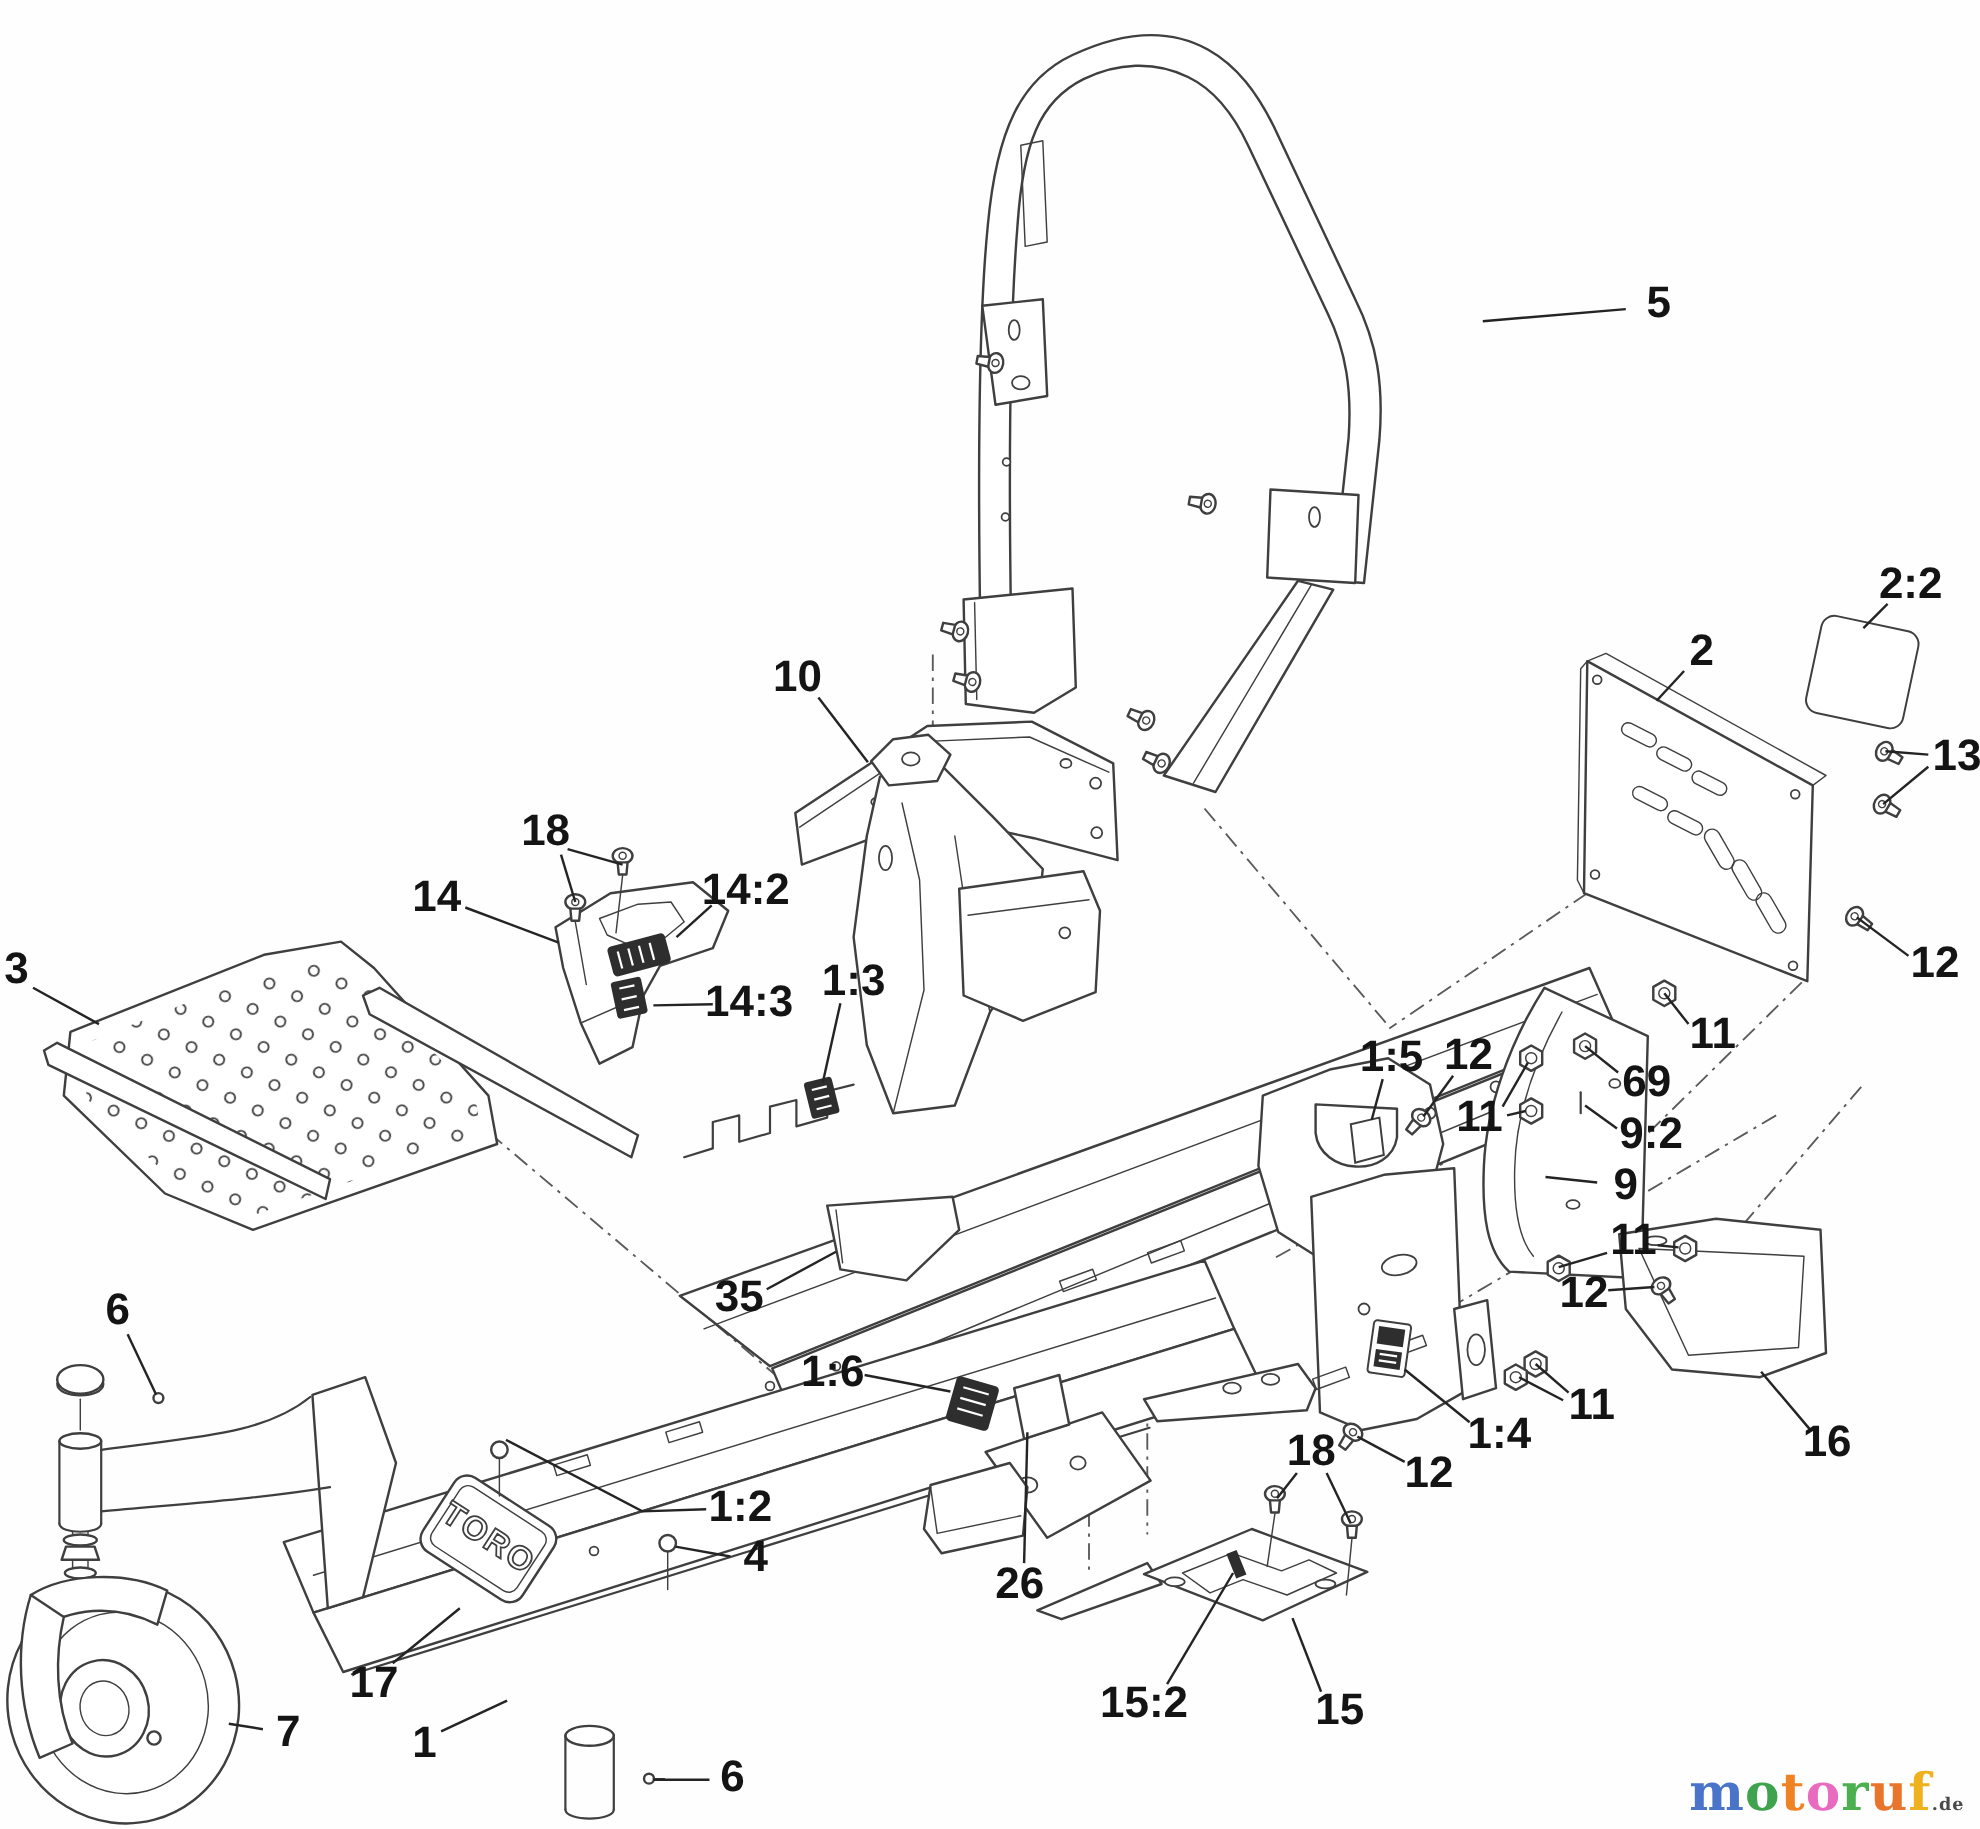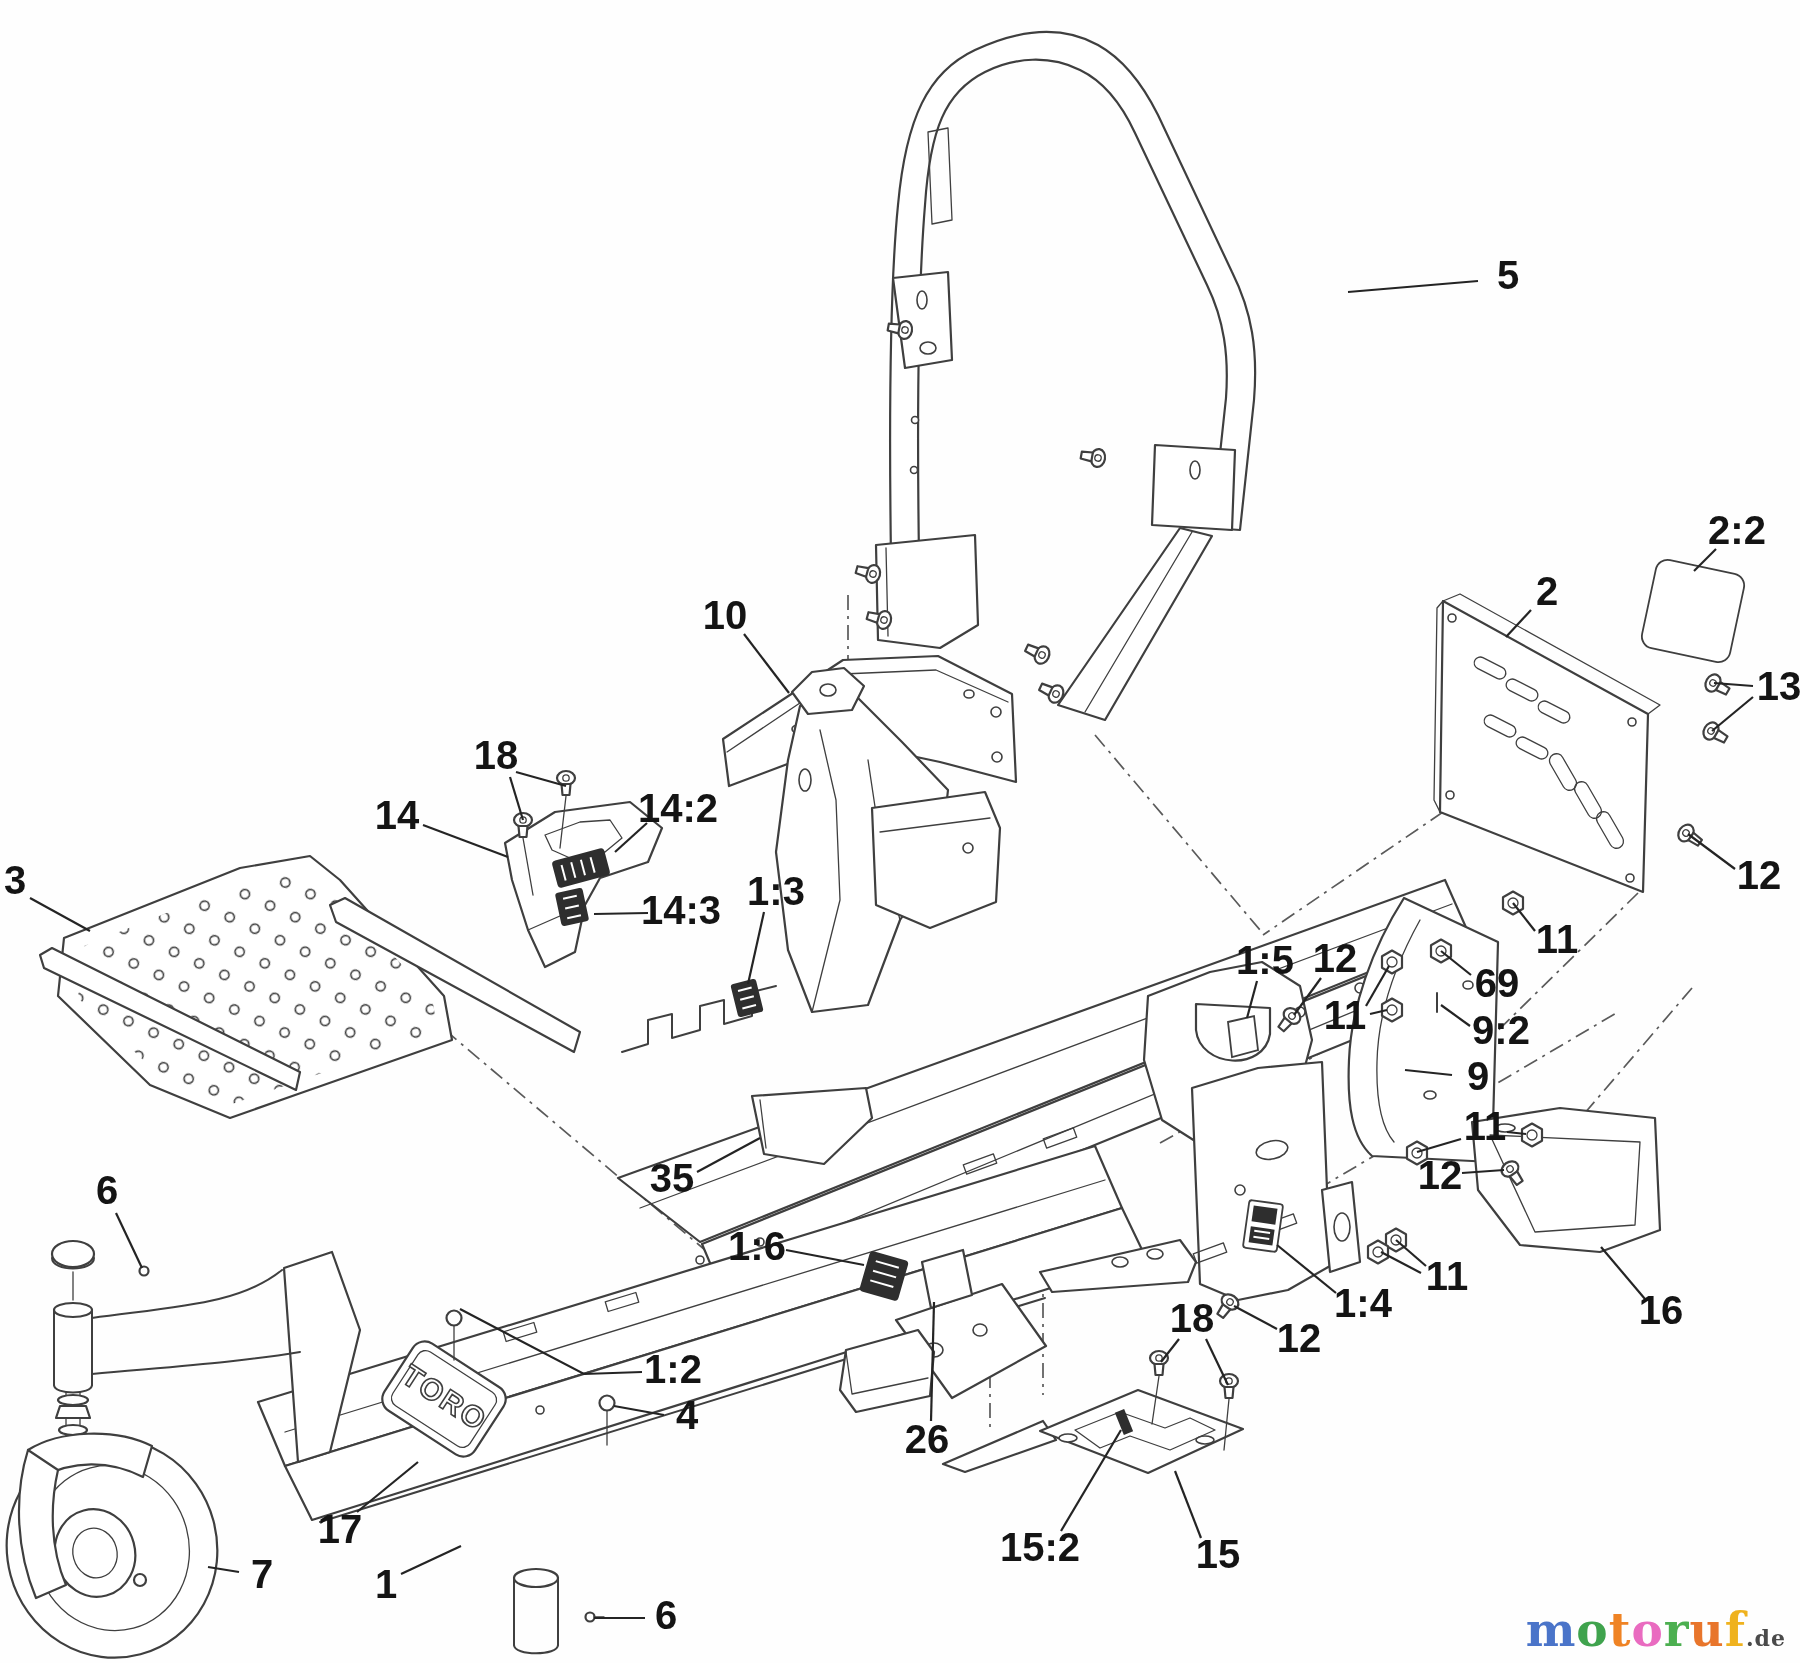--- a/index.html
+++ b/index.html
@@ -13,21 +13,21 @@
   .decal{fill:#ffffff;stroke:#3f3f3f;stroke-width:1.8;}
   .dark{fill:#2e2e2e;stroke:none;}
   .stripe{stroke:#ffffff;stroke-width:2;}
   .dash{fill:none;stroke:#5a5a5a;stroke-width:1.7;stroke-dasharray:15 6 3 6;}
   .leader{fill:none;stroke:#242424;stroke-width:2.2;}
   .callout{font:600 40px "Liberation Sans",sans-serif;fill:#141414;stroke:none;}
   .toro-text{font:800 30px "Liberation Sans",sans-serif;fill:#ffffff;stroke:#3f3f3f;
              stroke-width:1.6;letter-spacing:2px;}
   #watermark{position:absolute;right:14px;bottom:6px;font-family:"DejaVu Serif",serif;
              font-weight:bold;font-size:47px;letter-spacing:1px;}
-  #watermark .wm-suffix{font-size:22px;font-weight:bold;}
+  #watermark .wm-suffix{font-size:16px;font-weight:bold;}
 </style>
 </head>
 <body>
 
 <div id="stage">
 <svg id="diagram-svg" width="1800" height="1663" viewBox="0 0 1800 1663">
 
   <defs>
     <pattern id="perf" width="42" height="36" patternUnits="userSpaceOnUse" patternTransform="rotate(-16)">
       <circle cx="10" cy="9" r="4.6" fill="#ffffff" stroke="#3f3f3f" stroke-width="1.7"></circle>

